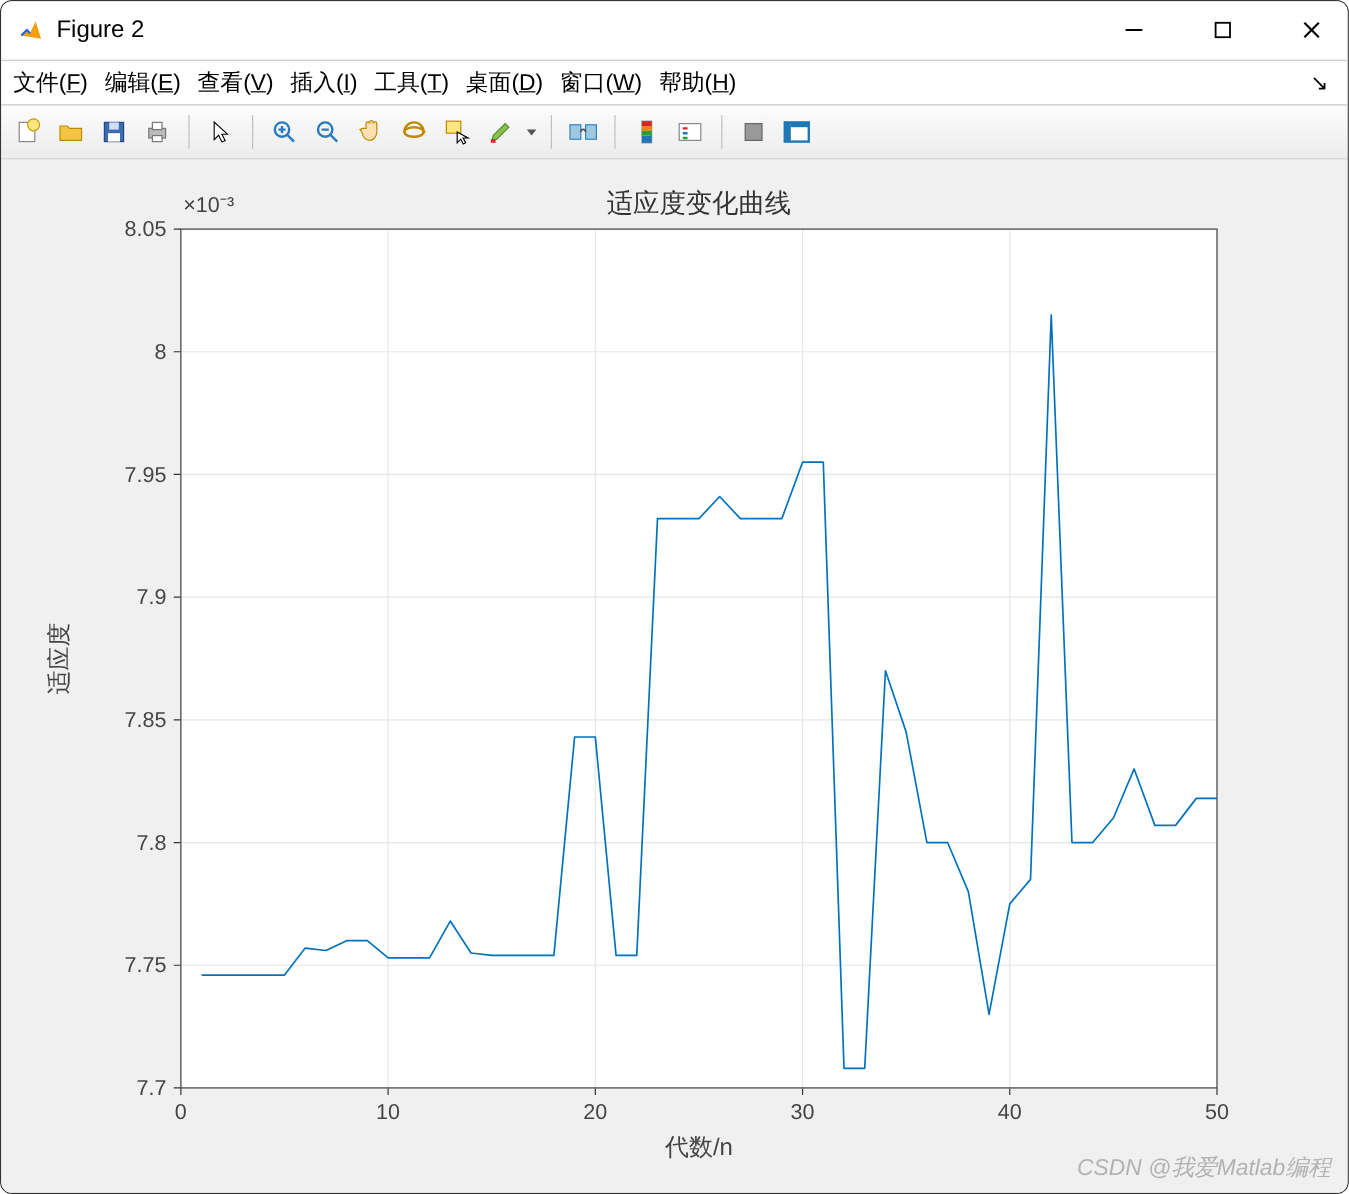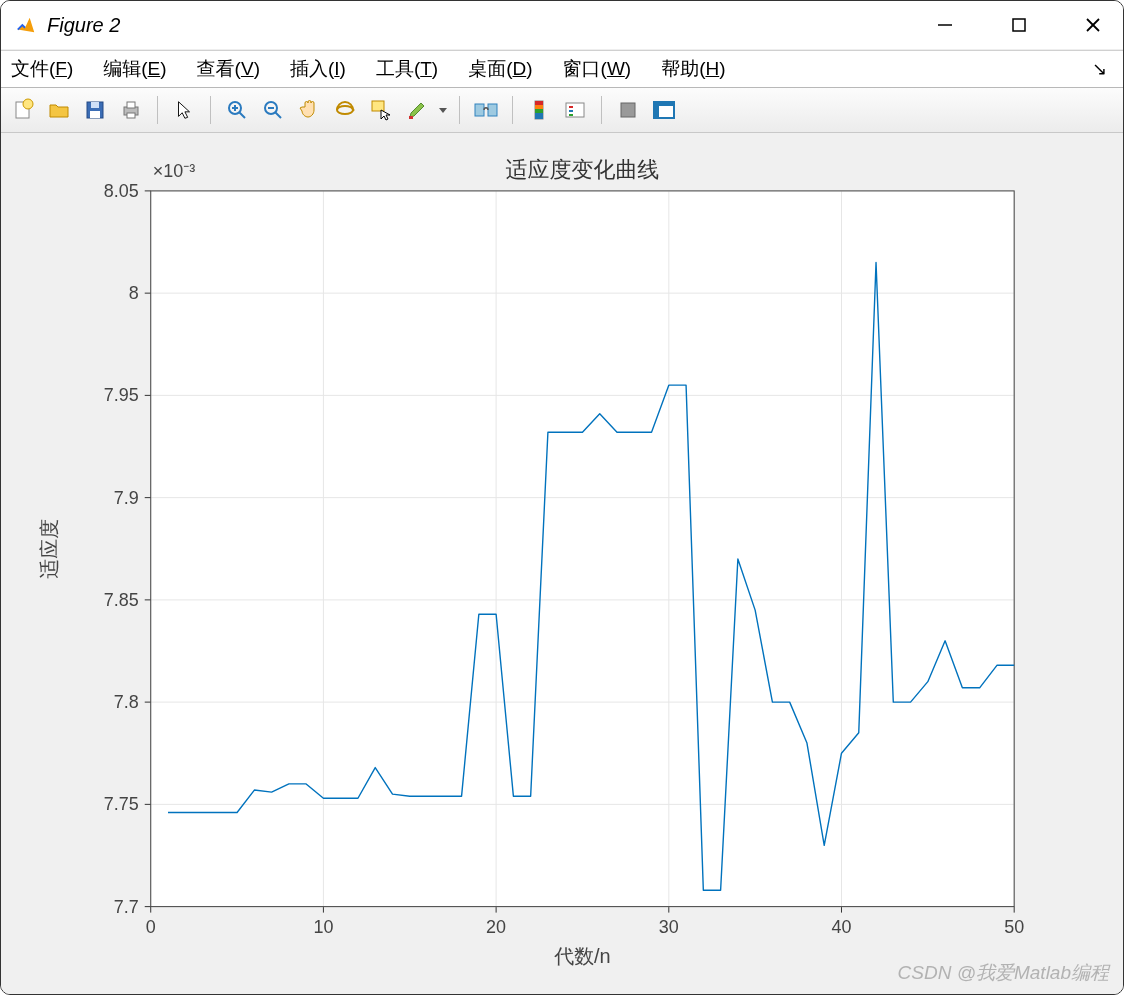--- a/index.html
+++ b/index.html
@@ -17,21 +17,20 @@
     box-sizing: border-box;
   }
   
   .titlebar {
     height: 48px;
     display: flex;
     align-items: center;
     background: #fff;
     padding: 0 8px;
     border-bottom: 1px solid #eee;
-    font-style: italic;
   }
   .titlebar .app-icon {
     width: 22px; height: 22px;
     margin: 0 10px 0 6px;
     display: inline-block;
   }
   .titlebar .title {
     font-size: 20px;
     color: #000;
   }
@@ -47,21 +46,21 @@
     align-items: center;
     justify-content: center;
     color: #000;
   }
   
   .menubar {
     height: 36px;
     display: flex;
     align-items: center;
     padding: 0 10px;
-    gap: 30px;
+    gap: 14px;
     border-top: 1px solid #d0d0d0;
     border-bottom: 1px solid #b8b8b8;
     background: #fff;
     font-size: 19px;
   }
   .menubar .item { cursor: default; white-space: nowrap; }
   .menubar .item u { text-decoration: underline; }
   .menubar .spacer { flex: 1; }
   .dock-arrow { font-size: 18px; color: #000; padding-right:6px;}
   

